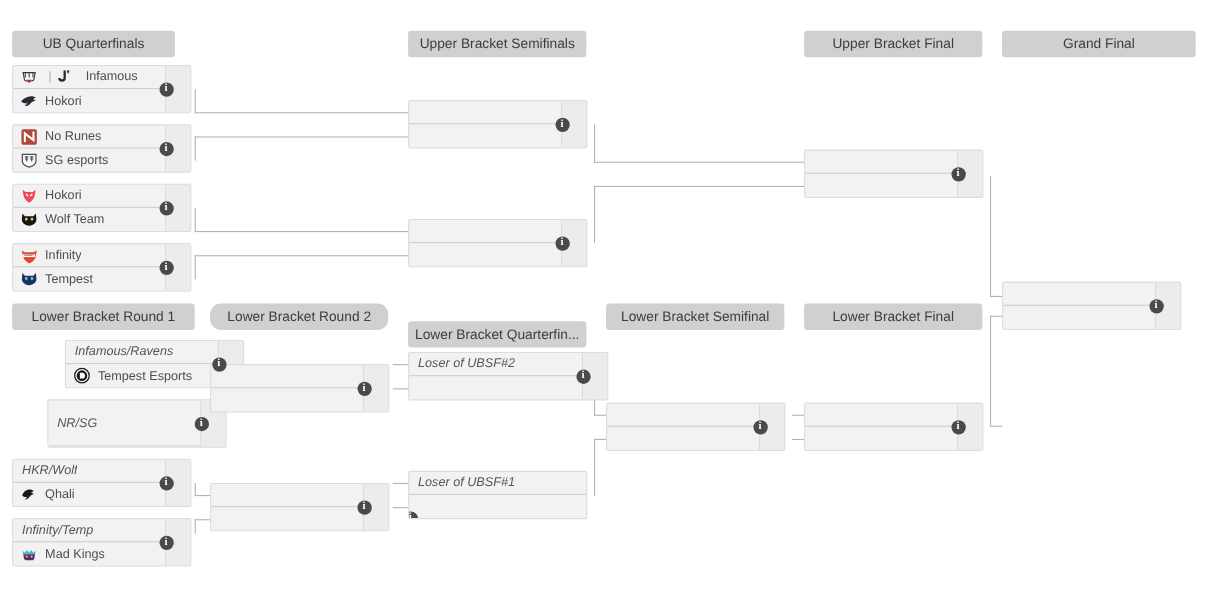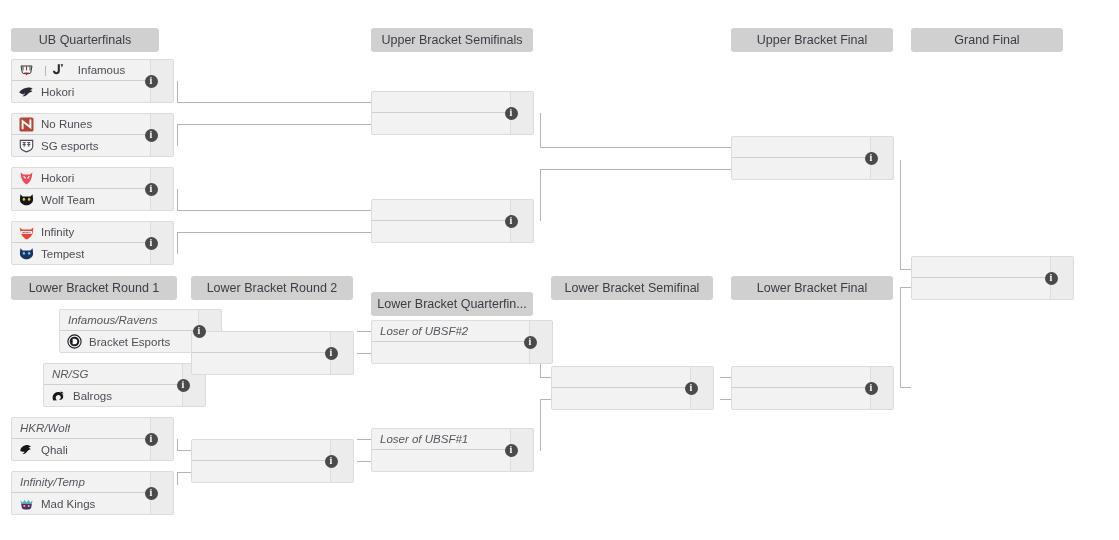--- a/index.html
+++ b/index.html
@@ -104,28 +104,28 @@
 
   <div class="round-header" style="left:11px;top:28px;width:148px;">
     <span>UB Quarterfinals</span>
   </div>
   <div class="round-header" style="left:731px;top:28px;width:162px;">
     <span>Upper Bracket Final</span>
   </div>
   <div class="round-header" style="left:371px;top:28px;width:162px;">
     <span>Upper Bracket Semifinals</span>
   </div>
-  <div class="round-header" style="left:911px;top:28px;width:152px;">
+  <div class="round-header" style="left:911px;top:28px;width:176px;">
     <span>Grand Final</span>
   </div>
 
   <div class="round-header" style="left:11px;top:276px;width:166px;">
     <span>Lower Bracket Round 1</span>
   </div>
-  <div class="round-header" style="left:191px;top:276px;width:162px;">
+  <div class="round-header" style="left:191px;top:276px;width:162px;border-radius:10px;">
     <span>Lower Bracket Round 2</span>
   </div>
   <div class="round-header" style="left:371px;top:292px;width:162px;align-items:center;">
     <span>Lower Bracket Quarterfin...</span>
   </div>
   <div class="round-header" style="left:731px;top:276px;width:162px;">
     <span>Lower Bracket Final</span>
   </div>
   <div class="round-header" style="left:551px;top:276px;width:162px;">
     <span>Lower Bracket Semifinal</span>
@@ -380,43 +380,34 @@
         <span class="tname">Infamous/Ravens</span>
       </div>
       <div class="trow">
         <span class="logo">
           <svg viewBox="0 0 17 17">
               <circle cx="8.5" cy="8.5" r="6.6" fill="none" stroke="#1b1b22" stroke-width="1.1"></circle>
               <circle cx="8.5" cy="8.5" r="4.8" fill="#1b1b22"></circle>
               <path d="M6.6 5.8h2.1c1.6 0 2.6 1.1 2.6 2.7s-1 2.7-2.6 2.7H6.6z" fill="#fff"></path>
             </svg>
         </span>
-        <span class="tname">Bracket Esports</span>
+        <span class="tname">Tempest Esports</span>
       </div>
     </div>
     <div class="scorecol">
       <div class="infobadge">
         <span>i</span>
       </div>
     </div>
   </div>
 
   <div class="match" style="left:11px;top:363px;width:163px;height:44px;margin-left:32px;">
     <div class="rows">
       <div class="trow top placeholder">
         <span class="tname">NR/SG</span>
-      </div>
-      <div class="trow">
-        <span class="logo">
-          <svg viewBox="0 0 17 17">
-              <path d="M3.3 13.4c-1.3-2.3-.8-5.3 1.3-7.1 2.2-1.9 5.4-1.8 7.4.2 1.4 1.4 1.6 3.4.7 4.9-.8 1.3-2.4 1.8-3.7 1.2 1-.3 1.7-1.1 1.8-2.1.1-1.3-.9-2.5-2.2-2.6-1.5-.1-2.8 1-2.9 2.5-.1 1.2.5 2.3 1.5 2.9z" fill="#18181d"></path>
-              <path d="M10.8 4.4c1.3.3 2.4 1.2 3 2.4-1.1-.6-2.2-.8-3.4-.7z" fill="#18181d"></path>
-            </svg>
-        </span>
-        <span class="tname">Balrogs</span>
       </div>
     </div>
     <div class="scorecol">
       <div class="infobadge">
         <span>i</span>
       </div>
     </div>
   </div>
 
   <div class="match" style="left:11px;top:417px;width:163px;height:44px;">
@@ -505,21 +496,21 @@
         <span class="tname"></span>
       </div>
     </div>
     <div class="scorecol">
       <div class="infobadge">
         <span>i</span>
       </div>
     </div>
   </div>
 
-  <div class="match" style="left:371px;top:428px;width:163px;height:44px;">
+  <div class="match" style="left:371px;top:428px;width:163px;height:44px;flex-direction:column;">
     <div class="rows">
       <div class="trow top placeholder">
         <span class="tname">Loser of UBSF#1</span>
       </div>
       <div class="trow">
         <span class="tname"></span>
       </div>
     </div>
     <div class="scorecol">
       <div class="infobadge">

